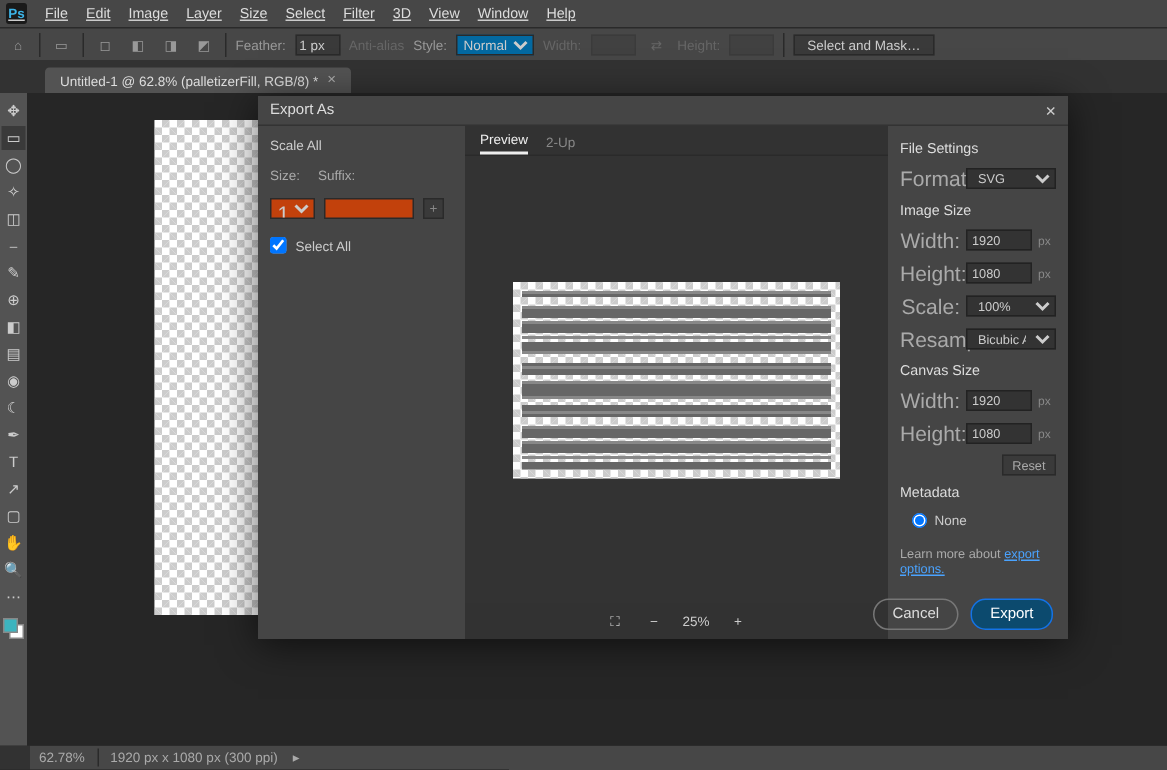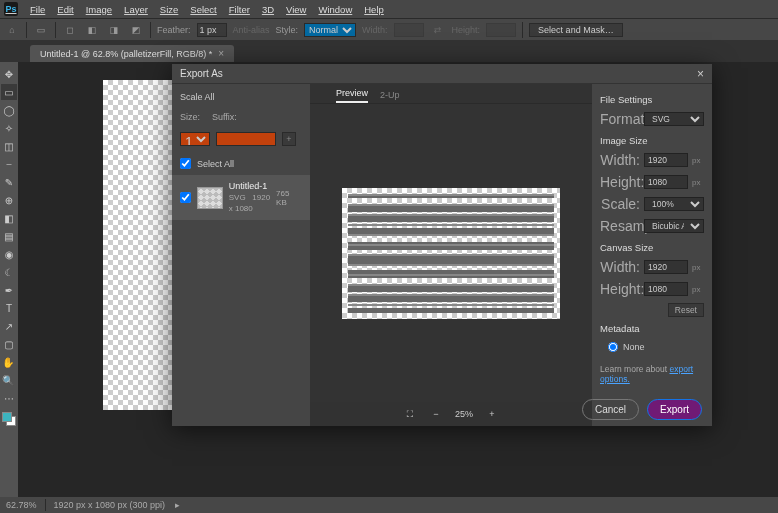--- a/index.html
+++ b/index.html
@@ -30,21 +30,21 @@
 .tools .tool.active { background:#3a3a3a; }
 .tools .color-swatch { width:14px; height:14px; margin-top:4px; position:relative;}
 .tools .color-swatch .fg { width:10px; height:10px; background:#3cb4bf; border:1px solid #888; position:absolute; top:0; left:0;}
 .tools .color-swatch .bg { width:10px; height:10px; background:#fff; border:1px solid #888; position:absolute; bottom:0; right:0;}
 
 .canvas-area { flex:1; background:#262626; position:relative; display:flex; align-items:center; justify-content:center;}
 .checker { position:absolute; background-image: linear-gradient(45deg,#ccc 25%,transparent 25%),linear-gradient(-45deg,#ccc 25%,transparent 25%),linear-gradient(45deg,transparent 75%,#ccc 75%),linear-gradient(-45deg,transparent 75%,#ccc 75%); background-size:10px 10px; background-position:0 0,0 5px,5px -5px,-5px 0; background-color:#fff;}
 .canvas-area .doc-canvas { width:585px; height:330px; top:18px; left:85px; position:absolute;}
 
 
-.status-bar { height:16px; background:#474747; display:flex; align-items:center; font-size:9px; color:#aaa; padding:0 6px; gap:8px;}
+.status-bar { height:16px; background:#474747; display:flex; align-items:center; font-size:9px; color:#aaa; padding:0 6px; gap:8px;margin-left:20px;}
 .status-bar .sep { width:1px; height:12px; background:#2a2a2a;}
 
 
 .dialog { position:absolute; left:172px; top:64px; width:540px; height:362px; background:#454545; box-shadow:0 4px 24px rgba(0,0,0,.6); display:flex; flex-direction:column;}
 .dialog-title { height:20px; background:#454545; display:flex; align-items:center; justify-content:space-between; padding:0 8px; font-size:10px; color:#ddd; border-bottom:1px solid #333;}
 .dialog-title .close-x { font-size:12px; color:#ccc; cursor:pointer;}
 .dialog-body { flex:1; display:flex; }
 
 
 .dlg-left { width:138px; background:#454545; padding:8px; font-size:9px; color:#ccc; display:flex; flex-direction:column; gap:6px;}
@@ -59,21 +59,21 @@
 .asset-item { background:#555; margin:0 -8px; padding:6px 8px; display:flex; align-items:center; gap:6px;}
 .asset-item input[type=checkbox]{width:11px;height:11px;}
 .asset-item .thumb { width:26px; height:22px; background:#ddd; border:1px solid #999; background-image: linear-gradient(45deg,#bbb 25%,transparent 25%),linear-gradient(-45deg,#bbb 25%,transparent 25%),linear-gradient(45deg,transparent 75%,#bbb 75%),linear-gradient(-45deg,transparent 75%,#bbb 75%); background-size:6px 6px;}
 .asset-item .meta { flex:1; font-size:9px; line-height:11px;}
 .asset-item .meta .nm { color:#eee;}
 .asset-item .meta .dt { color:#aaa; font-size:8px;}
 .asset-item .size { color:#aaa; font-size:8px;}
 
 
 .dlg-center { flex:1; background:#323232; display:flex; flex-direction:column;}
-.preview-tabs { height:20px; display:flex; align-items:flex-end; padding:0 26px; gap:12px; font-size:9px; border-bottom:1px solid #2a2a2a;}
+.preview-tabs { height:20px; display:flex; align-items:flex-end; padding:0 10px; gap:12px; font-size:9px; border-bottom:1px solid #2a2a2a;}
 .preview-tabs .pt { color:#888; padding-bottom:3px; cursor:pointer;}
 .preview-tabs .pt.active { color:#eee; border-bottom:2px solid #eee;}
 .preview-body { flex:1; display:flex; align-items:center; justify-content:center; background:#333; position:relative;}
 .preview-body .prev-img { width:218px; height:131px; position:relative;}
 .preview-body .prev-img .checker { inset:0;}
 .preview-body .prev-art { position:absolute; inset:6px; background:repeating-linear-gradient(to bottom, #888 0, #888 2px, transparent 2px, transparent 10px), repeating-linear-gradient(to bottom, #666 0, #666 8px, transparent 8px, transparent 14px); background-position: 10px 20px, 20px 20px; background-size: 180px 80px, 170px 80px;}
 .preview-ctrl { height:24px; display:flex; align-items:center; justify-content:center; gap:12px; color:#ccc; font-size:9px;}
 .preview-ctrl .ctl { width:14px; height:14px; display:flex;align-items:center;justify-content:center;}
 
 
@@ -85,21 +85,21 @@
 .dlg-right .row .unit { color:#888; font-size:8px;}
 .dlg-right .row select.full { width:60px;}
 .dlg-right .reset { text-align:right;}
 .dlg-right .reset button { background:#3a3a3a; border:1px solid #2a2a2a; color:#aaa; font-size:8.5px; padding:1px 6px;}
 .dlg-right .radio-row { display:flex; align-items:center; gap:5px; margin:2px 0 2px 8px;}
 .dlg-right .radio-row input{width:10px;height:10px;}
 .dlg-right .link { color:#4aa3ff; text-decoration:underline;}
 
 .dlg-buttons { position:absolute; bottom:6px; right:10px; display:flex; gap:8px;}
 .dlg-buttons button { font-size:10px; padding:4px 12px; border-radius:12px; border:1px solid #777; background:transparent; color:#ddd; cursor:pointer;}
-.dlg-buttons button.primary { background:#701a75; border-color:#1473e6; color:#fff;}
+.dlg-buttons button.primary { background:#0c4a6e; border-color:#1473e6; color:#fff;border-radius:10px;}
 
 </style>
 </head>
 <body>
 
 <div class="menu-bar">
   <div class="logo">Ps</div>
   <div class="menu-item">File</div>
   <div class="menu-item">Edit</div>
   <div class="menu-item">Image</div>
@@ -197,29 +197,20 @@
       </div>
       <div class="scale-row">
         <select class="size-sel"><option>1x</option></select>
         <input class="suffix" style="">
         <div class="plusbtn">+</div>
       </div>
       <div class="select-all">
         <input type="checkbox" checked="" style="">
         <span>Select All</span>
       </div>
-      <div class="asset-item">
-        <input type="checkbox" checked="" style="">
-        <div class="thumb"></div>
-        <div class="meta">
-          <div class="nm">Untitled-1</div>
-          <div class="dt"><span>SVG</span>&nbsp;&nbsp;&nbsp;<span>1920 x 1080</span></div>
-        </div>
-        <div class="size">765 KB</div>
-      </div>
     </div>
 
     <div class="dlg-center">
       <div class="preview-tabs">
         <div class="pt active">Preview</div>
         <div class="pt">2-Up</div>
       </div>
       <div class="preview-body">
         <div class="prev-img">
           <div class="checker" style="position:absolute"></div>

